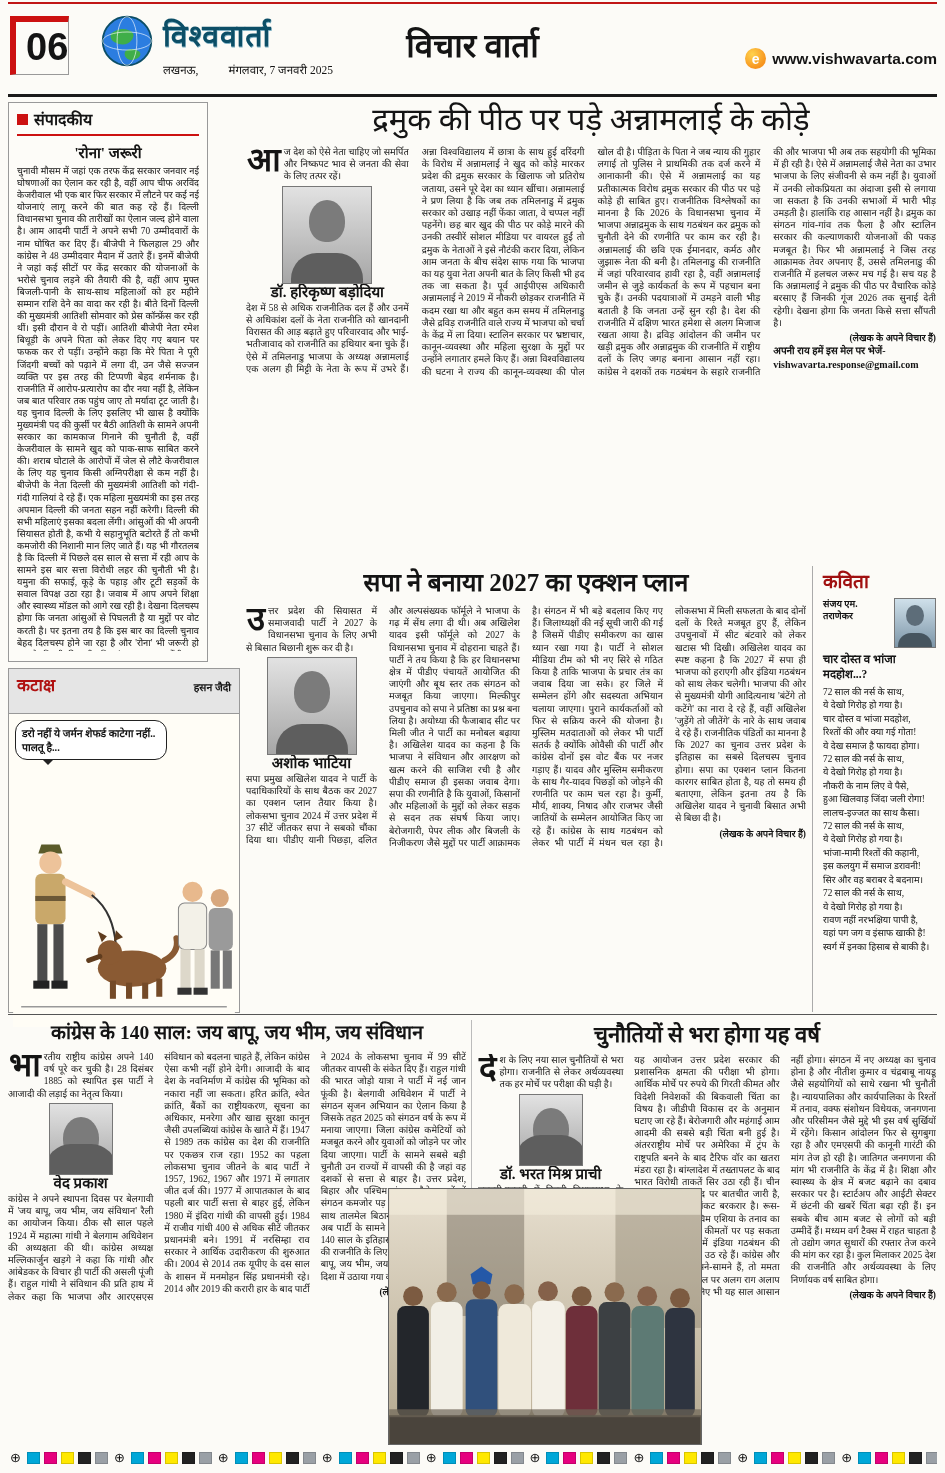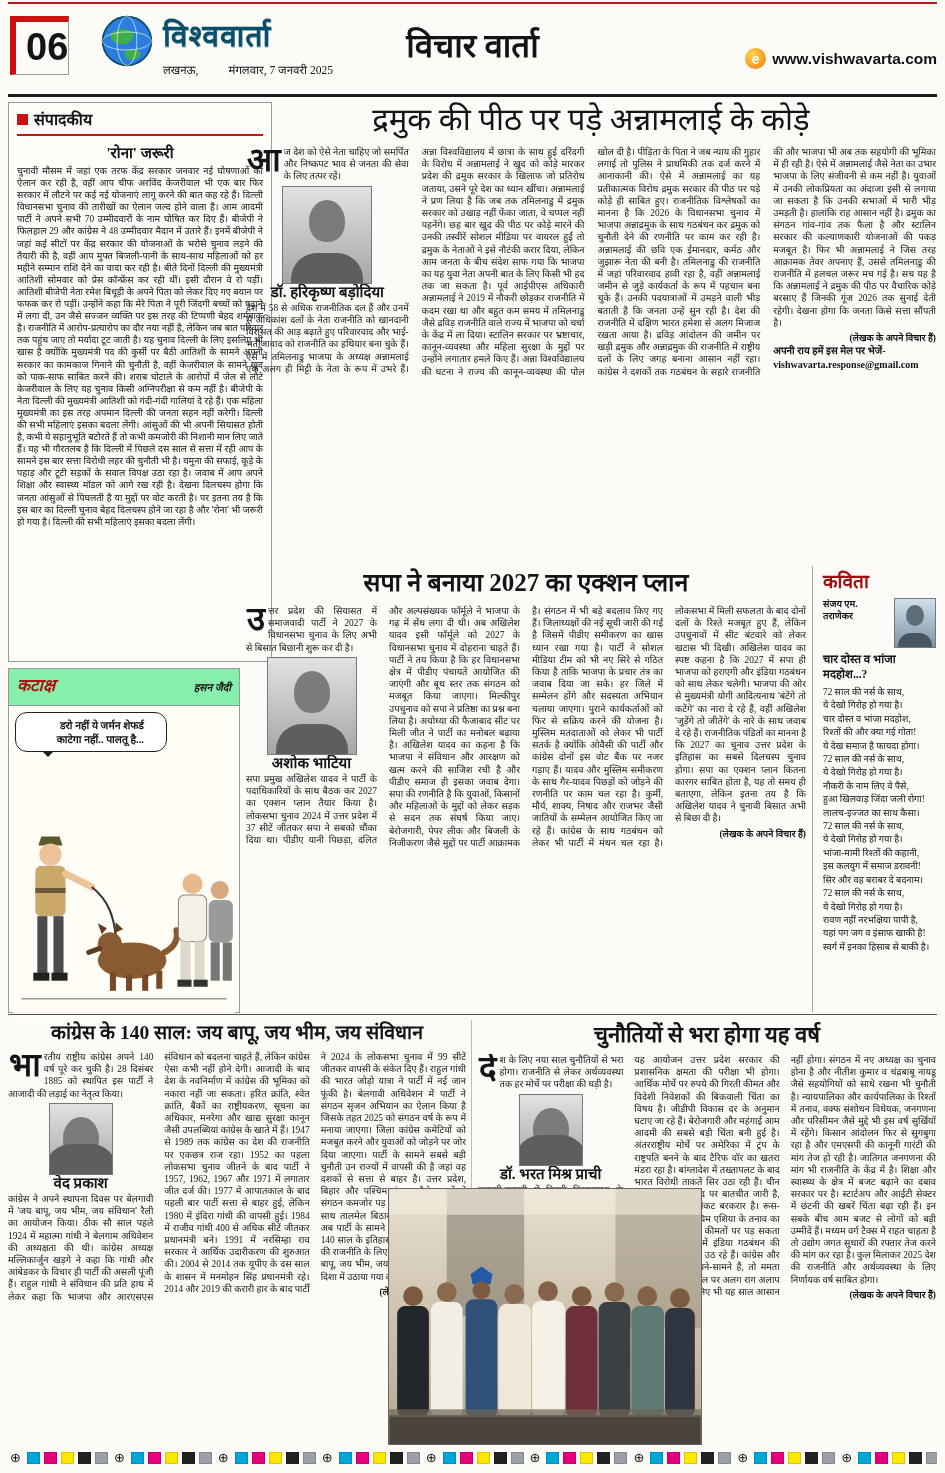--- a/index.html
+++ b/index.html
@@ -38,38 +38,38 @@
                   background:linear-gradient(#e2e2e2,#a6a6a6); position:relative; overflow:hidden; }
   .author-photo::before { content:""; position:absolute; top:13px; left:50%; transform:translateX(-50%);
                   width:36px; height:42px; border-radius:50% 50% 45% 45%; background:#7b7b7b; }
   .author-photo::after { content:""; position:absolute; bottom:-4px; left:50%; transform:translateX(-50%);
                   width:72px; height:34px; border-radius:26px 26px 0 0; background:#5e5e5e; }
   .author-name { font-weight:bold; font-size:15px; margin-top:2px; }
   .end-note { text-align:right; font-weight:bold; margin-top:3px; }
   .feedback { font-weight:bold; font-size:10px; line-height:13.5px; }
 
   
-  .editorial { position:absolute; left:8px; top:102px; width:264px; height:560px;
+  .editorial { position:absolute; left:8px; top:102px; width:200px; height:560px;
                border:1px solid #999; padding:5px 8px; background:#fdfcf8; }
   .edit-head { display:flex; align-items:center; gap:6px; border-bottom:2px solid #cc1111; padding-bottom:4px; }
   .red-sq { width:11px; height:11px; background:#cc1111; display:inline-block; }
   .edit-head-txt { font-size:16px; font-weight:bold; }
   .edit-title { text-align:center; font-size:15px; margin:6px 0 3px; font-weight:bold; }
   .edit-body { font-size:9.3px; line-height:12.1px; text-align:justify; height:486px; overflow:hidden; }
 
   
   .kataksha { position:absolute; left:8px; top:668px; width:232px; height:345px;
               border:1px solid #999; background:#fffdf6; }
   .kat-head { display:flex; justify-content:space-between; align-items:baseline;
-              padding:4px 8px 9px; border-bottom:1px solid #999; background:#86efac;font-style:italic; }
+              padding:4px 8px 17px; border-bottom:1px solid #999; background:#e5e5e5; }
   .kat-title { color:#b01111; font-weight:bold; font-size:17px; }
   .kat-author { font-weight:bold; font-size:10.5px; }
   .cartoon { position:relative; height:313px; overflow:hidden; }
   .bubble { position:absolute; left:6px; top:6px; width:152px; background:#fff; border:1.5px solid #222;
-            border-radius:12px; padding:5px 22px; font-size:10.5px; font-weight:bold; text-align:right; z-index:2; }
+            border-radius:12px; padding:5px 6px; font-size:10.5px; font-weight:bold; text-align:left; z-index:2; }
   .bubble::after { content:""; position:absolute; left:26px; bottom:-12px; border:6px solid transparent;
             border-top-color:#222; }
   .cartoon-svg { position:absolute; left:0; bottom:0; width:100%; height:252px; }
 
   
   .lead { position:absolute; left:246px; top:100px; width:690px; height:462px; }
   .lead-headline { text-align:center; font-size:31px; line-height:40px; font-weight:normal; }
   .lead-body { margin-top:6px; height:408px; column-count:4; column-gap:13px; }
 
   

